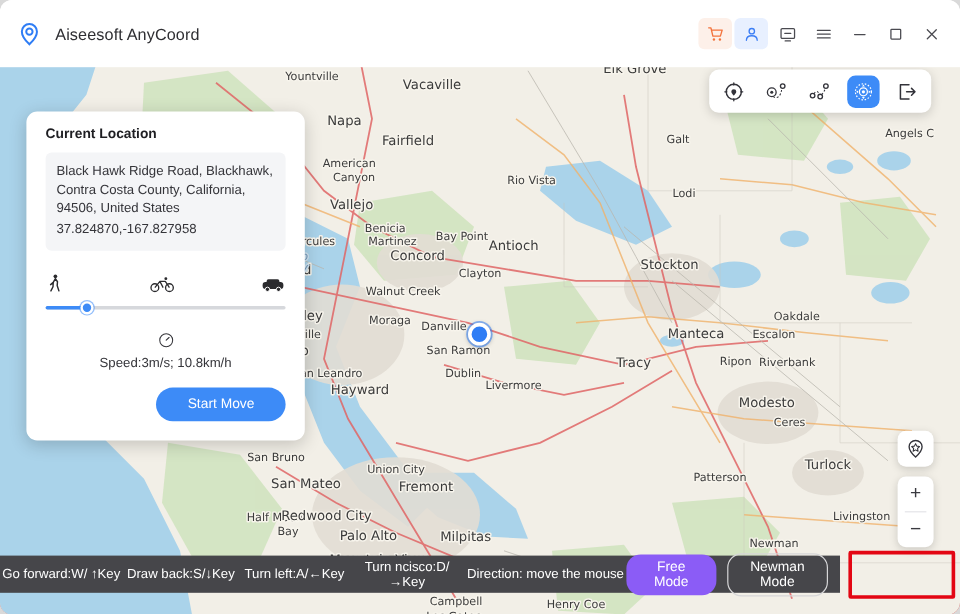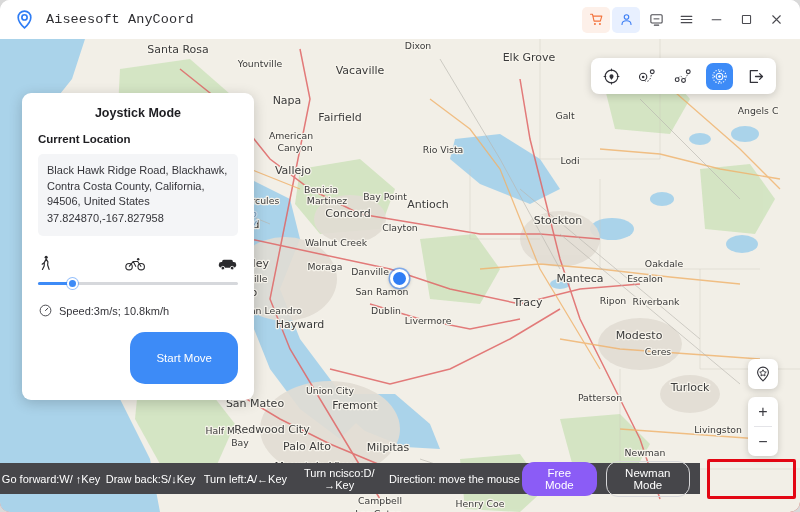--- a/index.html
+++ b/index.html
@@ -13,25 +13,24 @@
     position: relative;
     width: 800px; height: 512px;
     background: #ffffff;
     border-radius: 10px;
     overflow: hidden;
   }
 
   
   #titlebar {
     position: absolute; top: 0; left: 0;
-    width: 800px; height: 39px;
+    width: 800px; height: 56px;
     background: #ffffff;
     display: flex; align-items: center;
     z-index: 60;
-    font-family: Liberation Mono, monospace;
   }
   #logo-wrap { margin-left: 14px; display: flex; align-items: center; }
   #app-title {
     margin-left: 11px;
     font-size: 13.5px; color: #2f2f33; letter-spacing: .1px;
   }
   #title-actions {
     margin-left: auto; margin-right: 10px;
     display: flex; align-items: center; gap: 2px;
   }
@@ -131,28 +130,28 @@
     background: #3d8bf7; border-radius: 2px;
   }
   #slider-thumb {
     position: absolute; width: 11px; height: 11px; border-radius: 50%;
     background: #3d8bf7; border: 2px solid #ffffff;
     box-shadow: 0 0 0 1px rgba(61,139,247,.55);
     cursor: pointer;
   }
   #speed-row {
     display: flex; align-items: center; gap: 6px;
-    margin-top: 13px; color: #35353a;
+    margin-top: 13px; color: #35353a; flex-direction: column;
   }
   #speed-text { font-size: 11px; }
   #start-move-row { display: flex; justify-content: flex-end; margin-top: 14px; }
   #start-move-button {
     background: #3d8bf7; color: #ffffff;
     font-size: 11.5px; border: none; border-radius: 15px;
-    padding: 20px 26px; cursor: pointer;
+    padding: 8px 26px; cursor: pointer;
     font-family: "Liberation Sans", sans-serif;
   }
 
   
   #locate-button {
     position: absolute; right: 22px; top: 320px;
     width: 30px; height: 30px; border-radius: 7px;
     background: #ffffff; box-shadow: 0 2px 7px rgba(0,0,0,.17);
     display: flex; align-items: center; justify-content: center;
     cursor: pointer; color: #33333a; z-index: 30;
@@ -465,21 +464,20 @@
       </svg>
     </div>
 
     <div id="zoom-controls">
       <div class="zoom-btn">+</div>
       <div id="zoom-divider"></div>
       <div class="zoom-btn">−</div>
     </div>
 
     <div id="joystick-panel">
-      <div id="panel-title">Joystick Mode</div>
       <div id="current-location-label">Current Location</div>
 
       <div id="location-box">
         <div id="location-address">Black Hawk Ridge Road, Blackhawk, Contra Costa County, California, 94506, United States</div>
         <div id="location-coords">37.824870,-167.827958</div>
       </div>
 
       <div id="slider-wrap">
         <div id="slider-icons">
           <svg width="13" height="16" viewBox="0 0 18 24">

